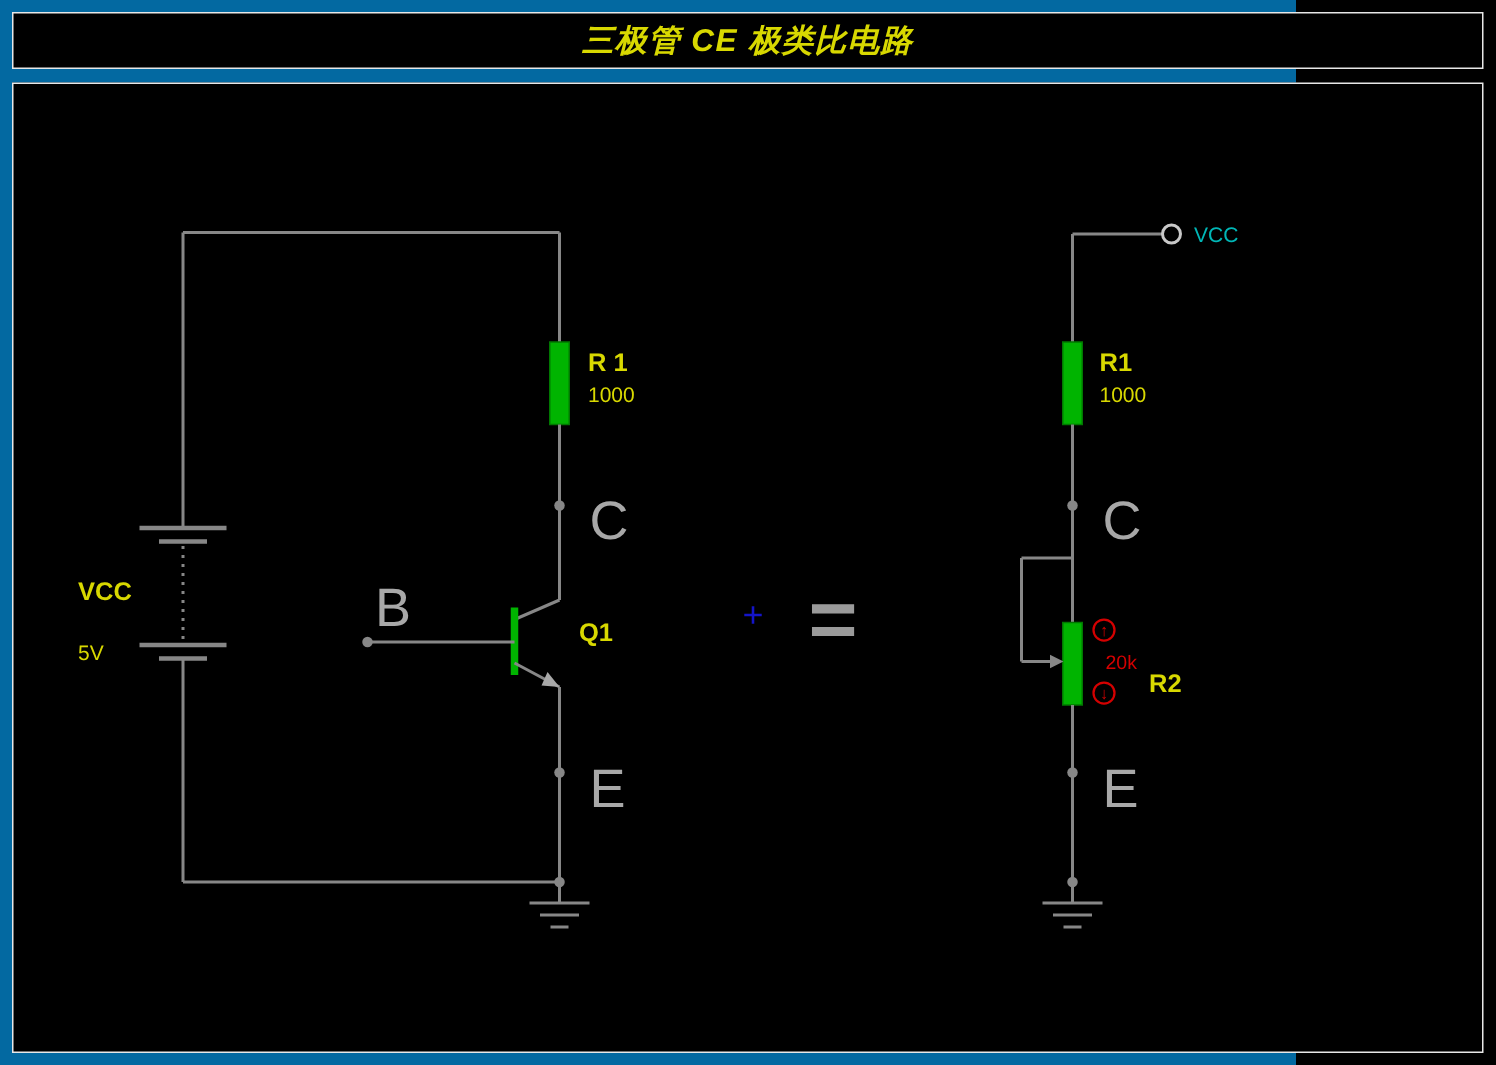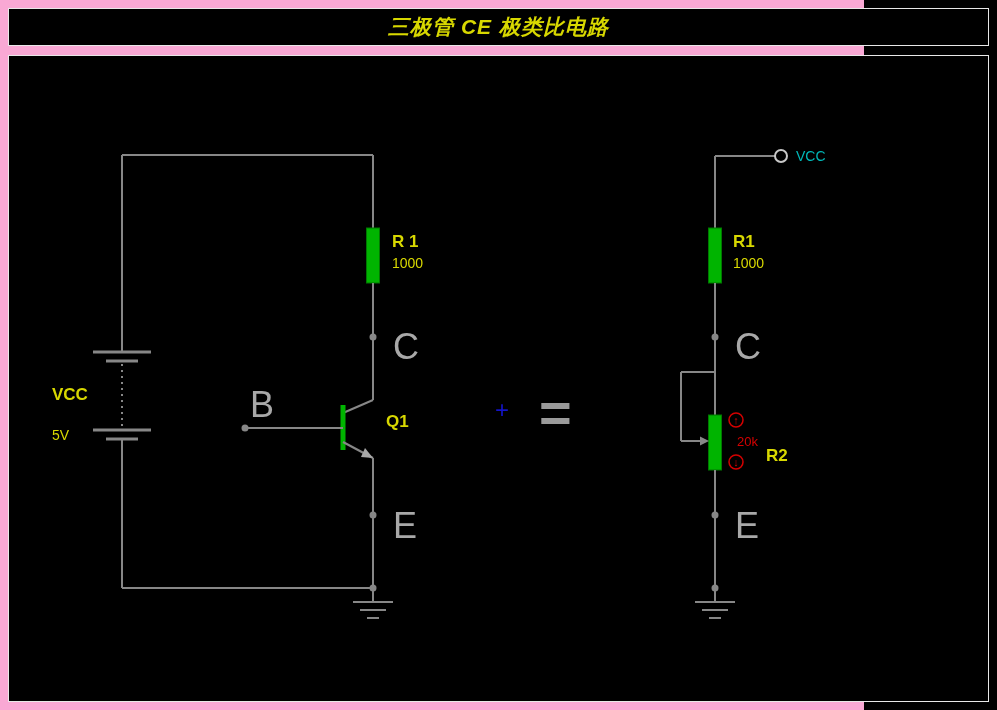--- a/index.html
+++ b/index.html
@@ -1,17 +1,17 @@
 <!DOCTYPE html>
 <html><head>
 <meta charset="utf-8">
 <style>
   html,body{margin:0;padding:0;background:#000;width:997px;height:710px;overflow:hidden;
     font-family:"Liberation Sans",sans-serif;}
-  .stage{position:relative;width:864px;height:710px;background:#f9a8d4;}
+  .stage{position:relative;width:864px;height:710px;background:#0369a1;}
   .titlebar{position:absolute;left:8px;top:8px;width:981px;height:38px;box-sizing:border-box;
     border:1px solid #e8e8e8;background:#000;display:flex;align-items:center;justify-content:center;}
   .titlebar .title{color:#d8d800;font-size:21px;font-weight:bold;font-style:italic;letter-spacing:1px;}
   .canvas{position:absolute;left:8px;top:55px;width:981px;height:647px;box-sizing:border-box;
     border:1px solid #e8e8e8;background:#000;}
   svg{display:block;}
   svg text{font-family:"Liberation Sans",sans-serif;}
   .wire{stroke:#878787;stroke-width:2;fill:none;}
   .plate{stroke:#878787;stroke-width:3;fill:none;}
   .dash{stroke:#878787;stroke-width:2;fill:none;stroke-dasharray:2 4;}

